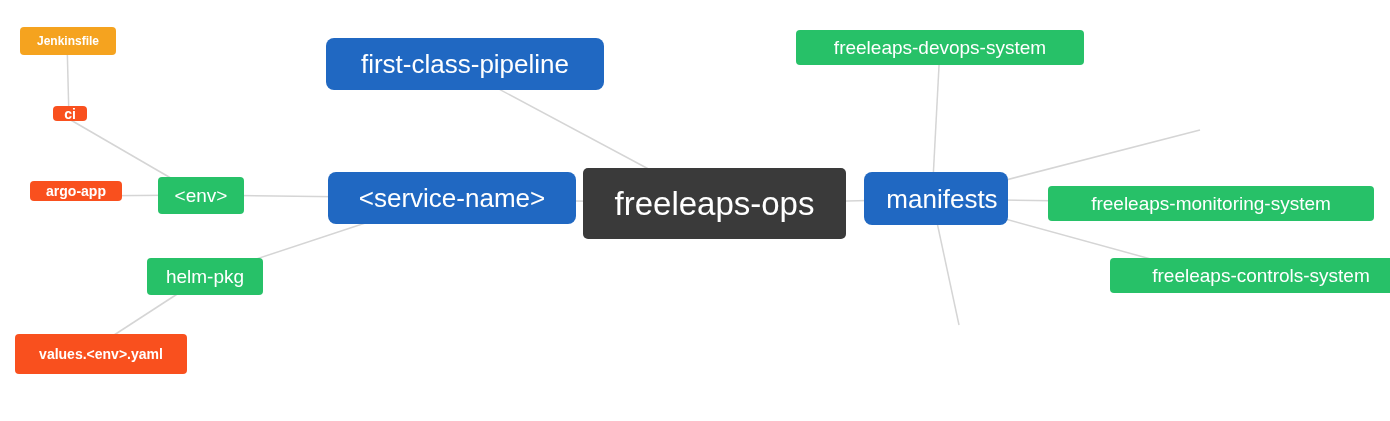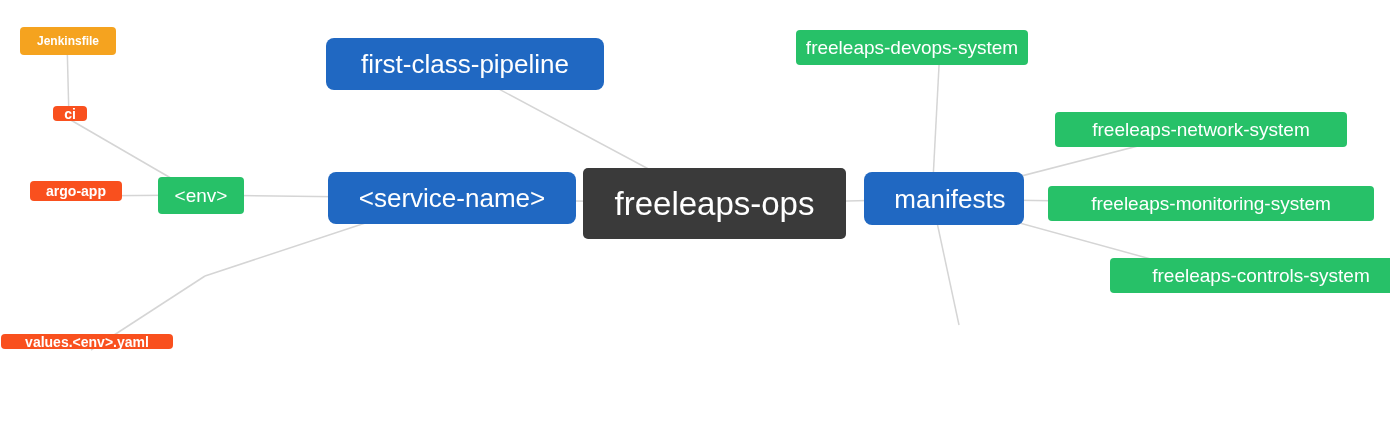--- a/index.html
+++ b/index.html
@@ -91,33 +91,33 @@
   </svg>
 
   <div class="node node-orange" style="left:20px; top:27px; width:96px; height:28px;">Jenkinsfile</div>
 
   <div class="node node-red" style="left:53px; top:106px; width:34px; height:15px;">ci</div>
 
   <div class="node node-red" style="left:30px; top:181px; width:92px; height:20px;">argo-app</div>
 
   <div class="node node-green" style="left:158px; top:177px; width:86px; height:37px;">&lt;env&gt;</div>
 
+  <div class="node node-green" style="left:147px; top:258px; width:116px; height:37px;">helm-pkg</div>
 
-  <div class="node node-red" style="left:1px; top:334px; width:172px; height:15px;">values.&lt;env&gt;.yaml</div>
+  <div class="node node-red" style="left:15px; top:334px; width:172px; height:40px;">values.&lt;env&gt;.yaml</div>
 
   <div class="node node-branch" style="left:316px; top:172px; width:248px; height:52px;">&lt;service-name&gt;</div>
 
   <div class="node node-branch" style="left:314px; top:38px; width:278px; height:52px;">first-class-pipeline</div>
 
   <div class="node node-root" style="left:583px; top:168px; width:263px; height:71px;">freeleaps-ops</div>
 
-  <div class="node node-branch" style="left:852px; top:172px; width:160px; height:53px;padding-left:12px;">manifests</div>
+  <div class="node node-branch" style="left:852px; top:172px; width:144px; height:53px;padding-left:12px;">manifests</div>
 
-  <div class="node node-green" style="left:796px; top:30px; width:232px; height:35px;">freeleaps-devops-system</div>
+  <div class="node node-green" style="left:796px; top:30px; width:288px; height:35px;">freeleaps-devops-system</div>
 
-  <div class="node node-green" style="left:1055px; top:112px; width:292px; height:35px;">freeleaps-network-system</div>
 
   <div class="node node-green" style="left:1048px; top:186px; width:326px; height:35px;">freeleaps-monitoring-system</div>
 
   <div class="node node-green" style="left:1110px; top:258px; width:302px; height:35px;text-align:right;">freeleaps-controls-system</div>
 
 
 </div>
 
 </body></html>

